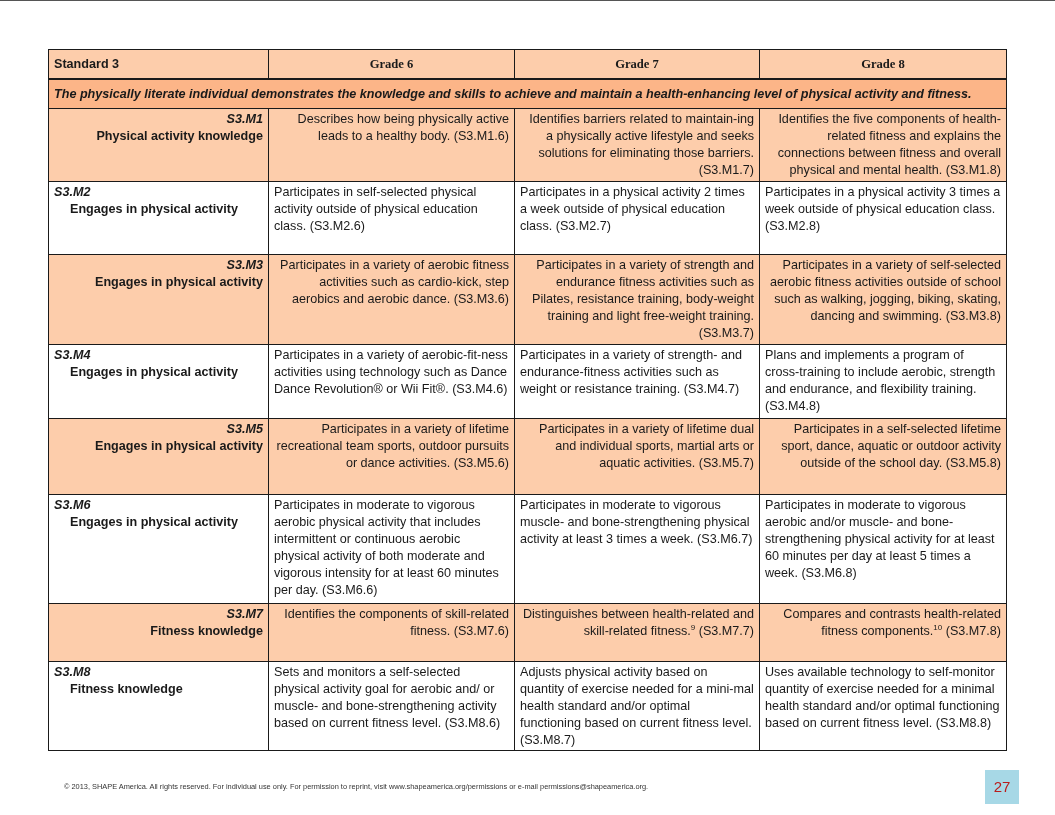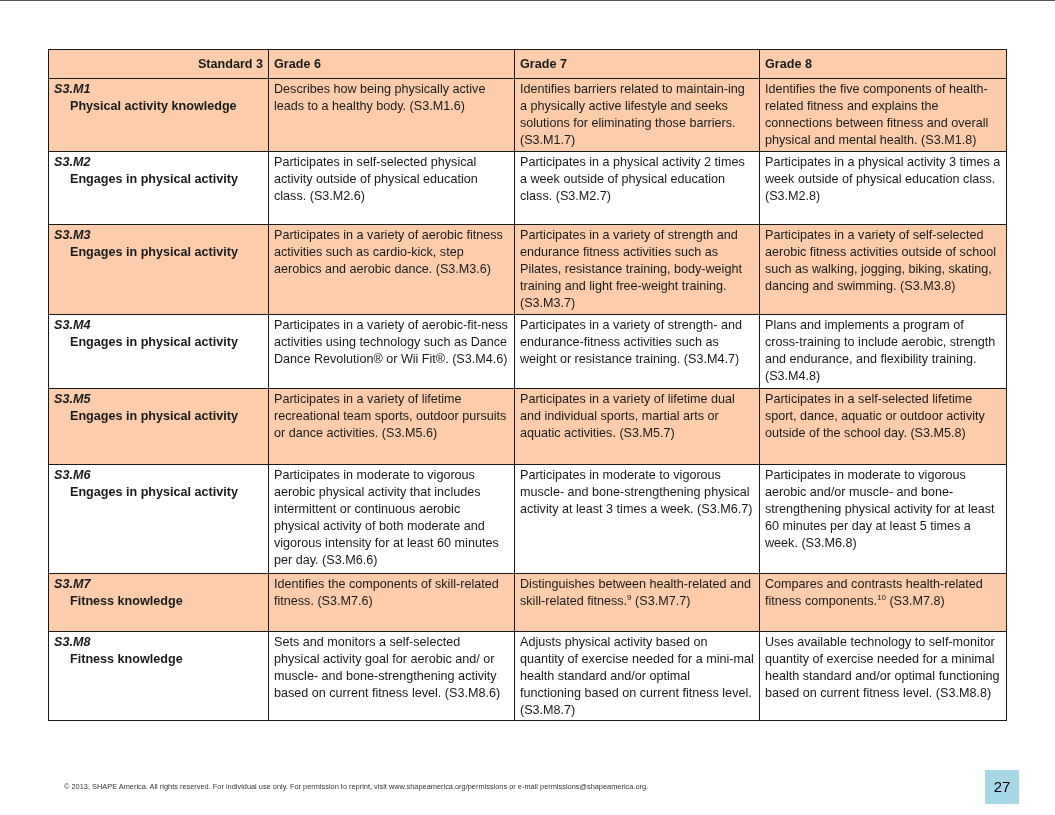--- a/index.html
+++ b/index.html
@@ -8,55 +8,58 @@
       font-family: "Liberation Sans", "DejaVu Sans", sans-serif; color: #1a1a1a;
     }
     .top-rule { position: absolute; left: 0; top: 0; width: 1055px; height: 1px; background: #555; }
     table.std {
       position: absolute; left: 48px; top: 49px; width: 958px;
       border-collapse: collapse; table-layout: fixed; font-size: 12.6px; line-height: 17px;
     }
     table.std td, table.std th { border: 1px solid #1a1a1a; vertical-align: top; padding: 2px 5px 1px 5px; }
     col.c0 { width: 220px; } col.c1 { width: 246px; } col.c2 { width: 245px; } col.c3 { width: 247px; }
     tr.head th { background: #fdcdab; height: 28px; vertical-align: middle; font-weight: bold; font-size: 12.6px; padding: 0 5px; }
-    tr.head th.first { text-align: right; }
-    tr.head th.grade { text-align: left; }
+    tr.head th.first { text-align: left; }
+    tr.head th.grade { text-align: center; font-family: Liberation Serif, serif; }
     tr.banner td { background: #fcb588; font-weight: bold; font-style: italic; height: 28px; vertical-align: middle; padding: 0 5px; font-size: 12.6px; border-top: 2px solid #1a1a1a; }
-    tr.shade td { background: #fdcdab; }
+    tr.shade td { background: #fdcdab; text-align: right; }
     tr.plain td { background: #ffffff; }
     .code { font-weight: bold; font-style: italic; display: block; }
     .label { font-weight: bold; display: block; padding-left: 16px; }
     sup { font-size: 8px; line-height: 0; }
     .footer {
       position: absolute; left: 64px; top: 782px; font-size: 7.4px; color: #333;
       font-family: "Liberation Sans", sans-serif;
     }
     .page-num {
       position: absolute; left: 985px; top: 770px; width: 34px; height: 34px; background: #a7d8e6;
-      font-size: 15px; color: #000000; text-align: center; line-height: 34px;
+      font-size: 15px; color: #b91c1c; text-align: center; line-height: 34px;
     }
   </style>
 </head>
 <body>
 
 <div class="top-rule"></div>
 
 <table class="std">
   <colgroup>
       <col class="c0">
       <col class="c1">
       <col class="c2">
       <col class="c3">
     </colgroup>
   <tbody>
       <tr class="head">
     <th class="first">Standard 3</th>
     <th class="grade">Grade 6</th>
     <th class="grade">Grade 7</th>
     <th class="grade">Grade 8</th>
+  </tr>
+  <tr class="banner">
+    <td colspan="4">The physically literate individual demonstrates the knowledge and skills to achieve and maintain a health-enhancing level of physical activity and fitness.</td>
   </tr>
 
   <tr class="shade" style="height:73px">
     <td>
           <span class="code">S3.M1</span>
           <span class="label">Physical activity knowledge</span>
         </td>
     <td>Describes how being physically active leads to a healthy body. (S3.M1.6)</td>
     <td>Identifies barriers related to maintain-ing a physically active lifestyle and seeks solutions for eliminating those barriers. (S3.M1.7)</td>
     <td>Identifies the five components of health-related fitness and explains the connections between fitness and overall physical and mental health. (S3.M1.8)</td>

